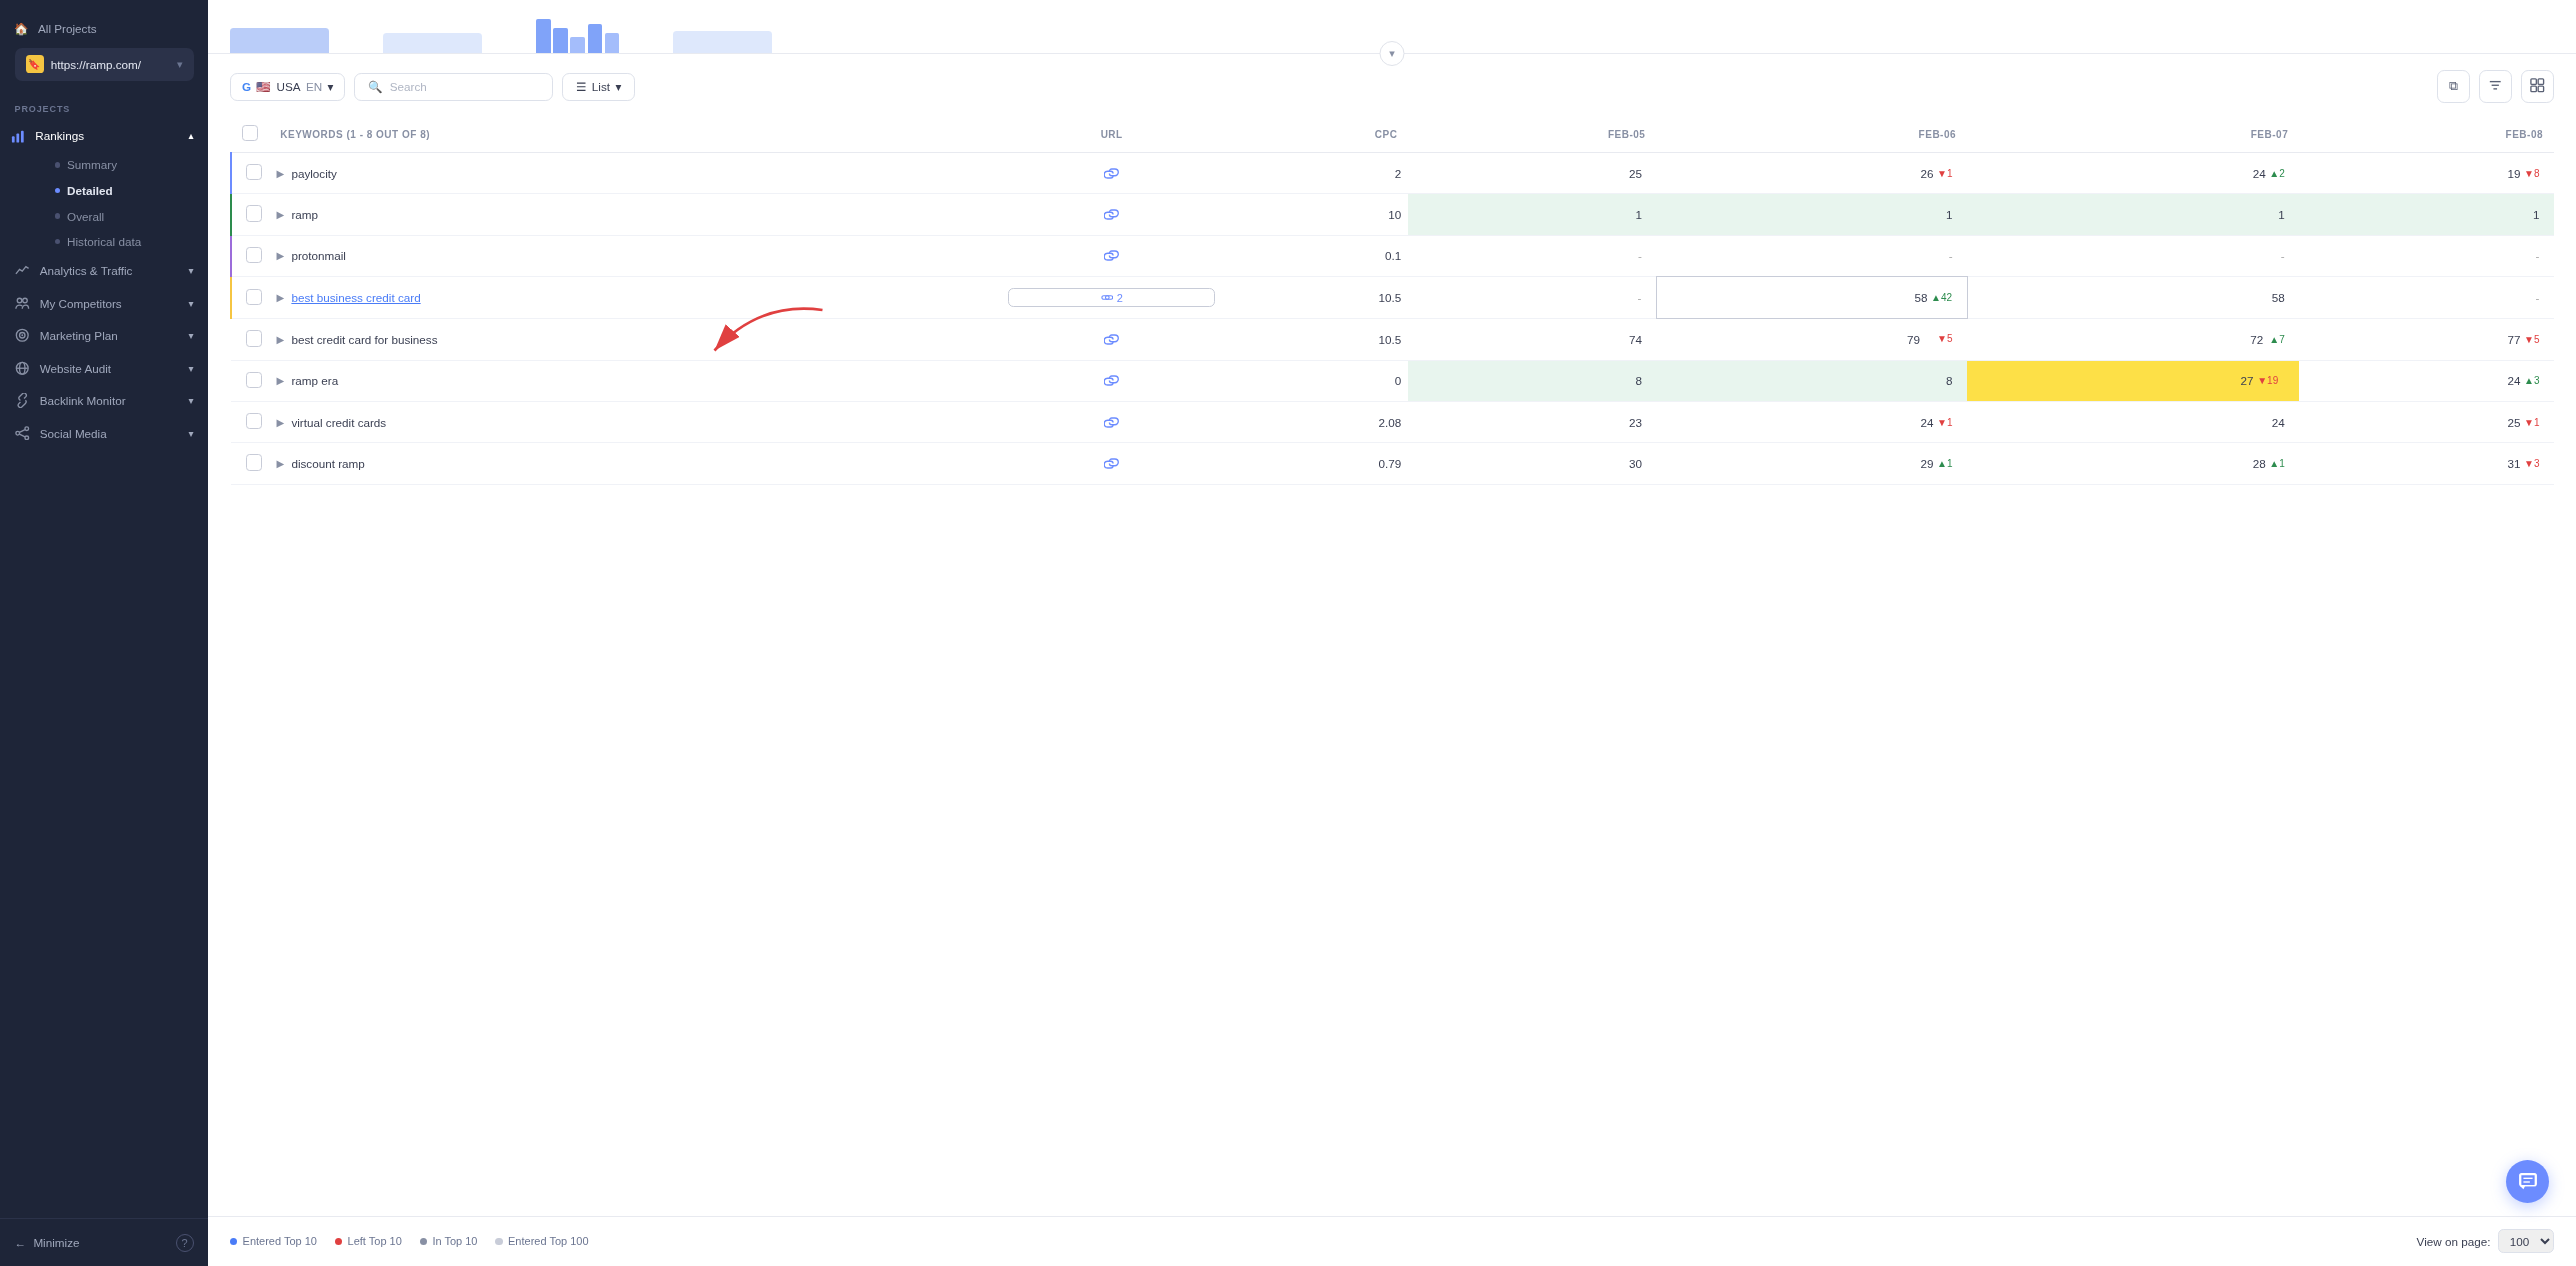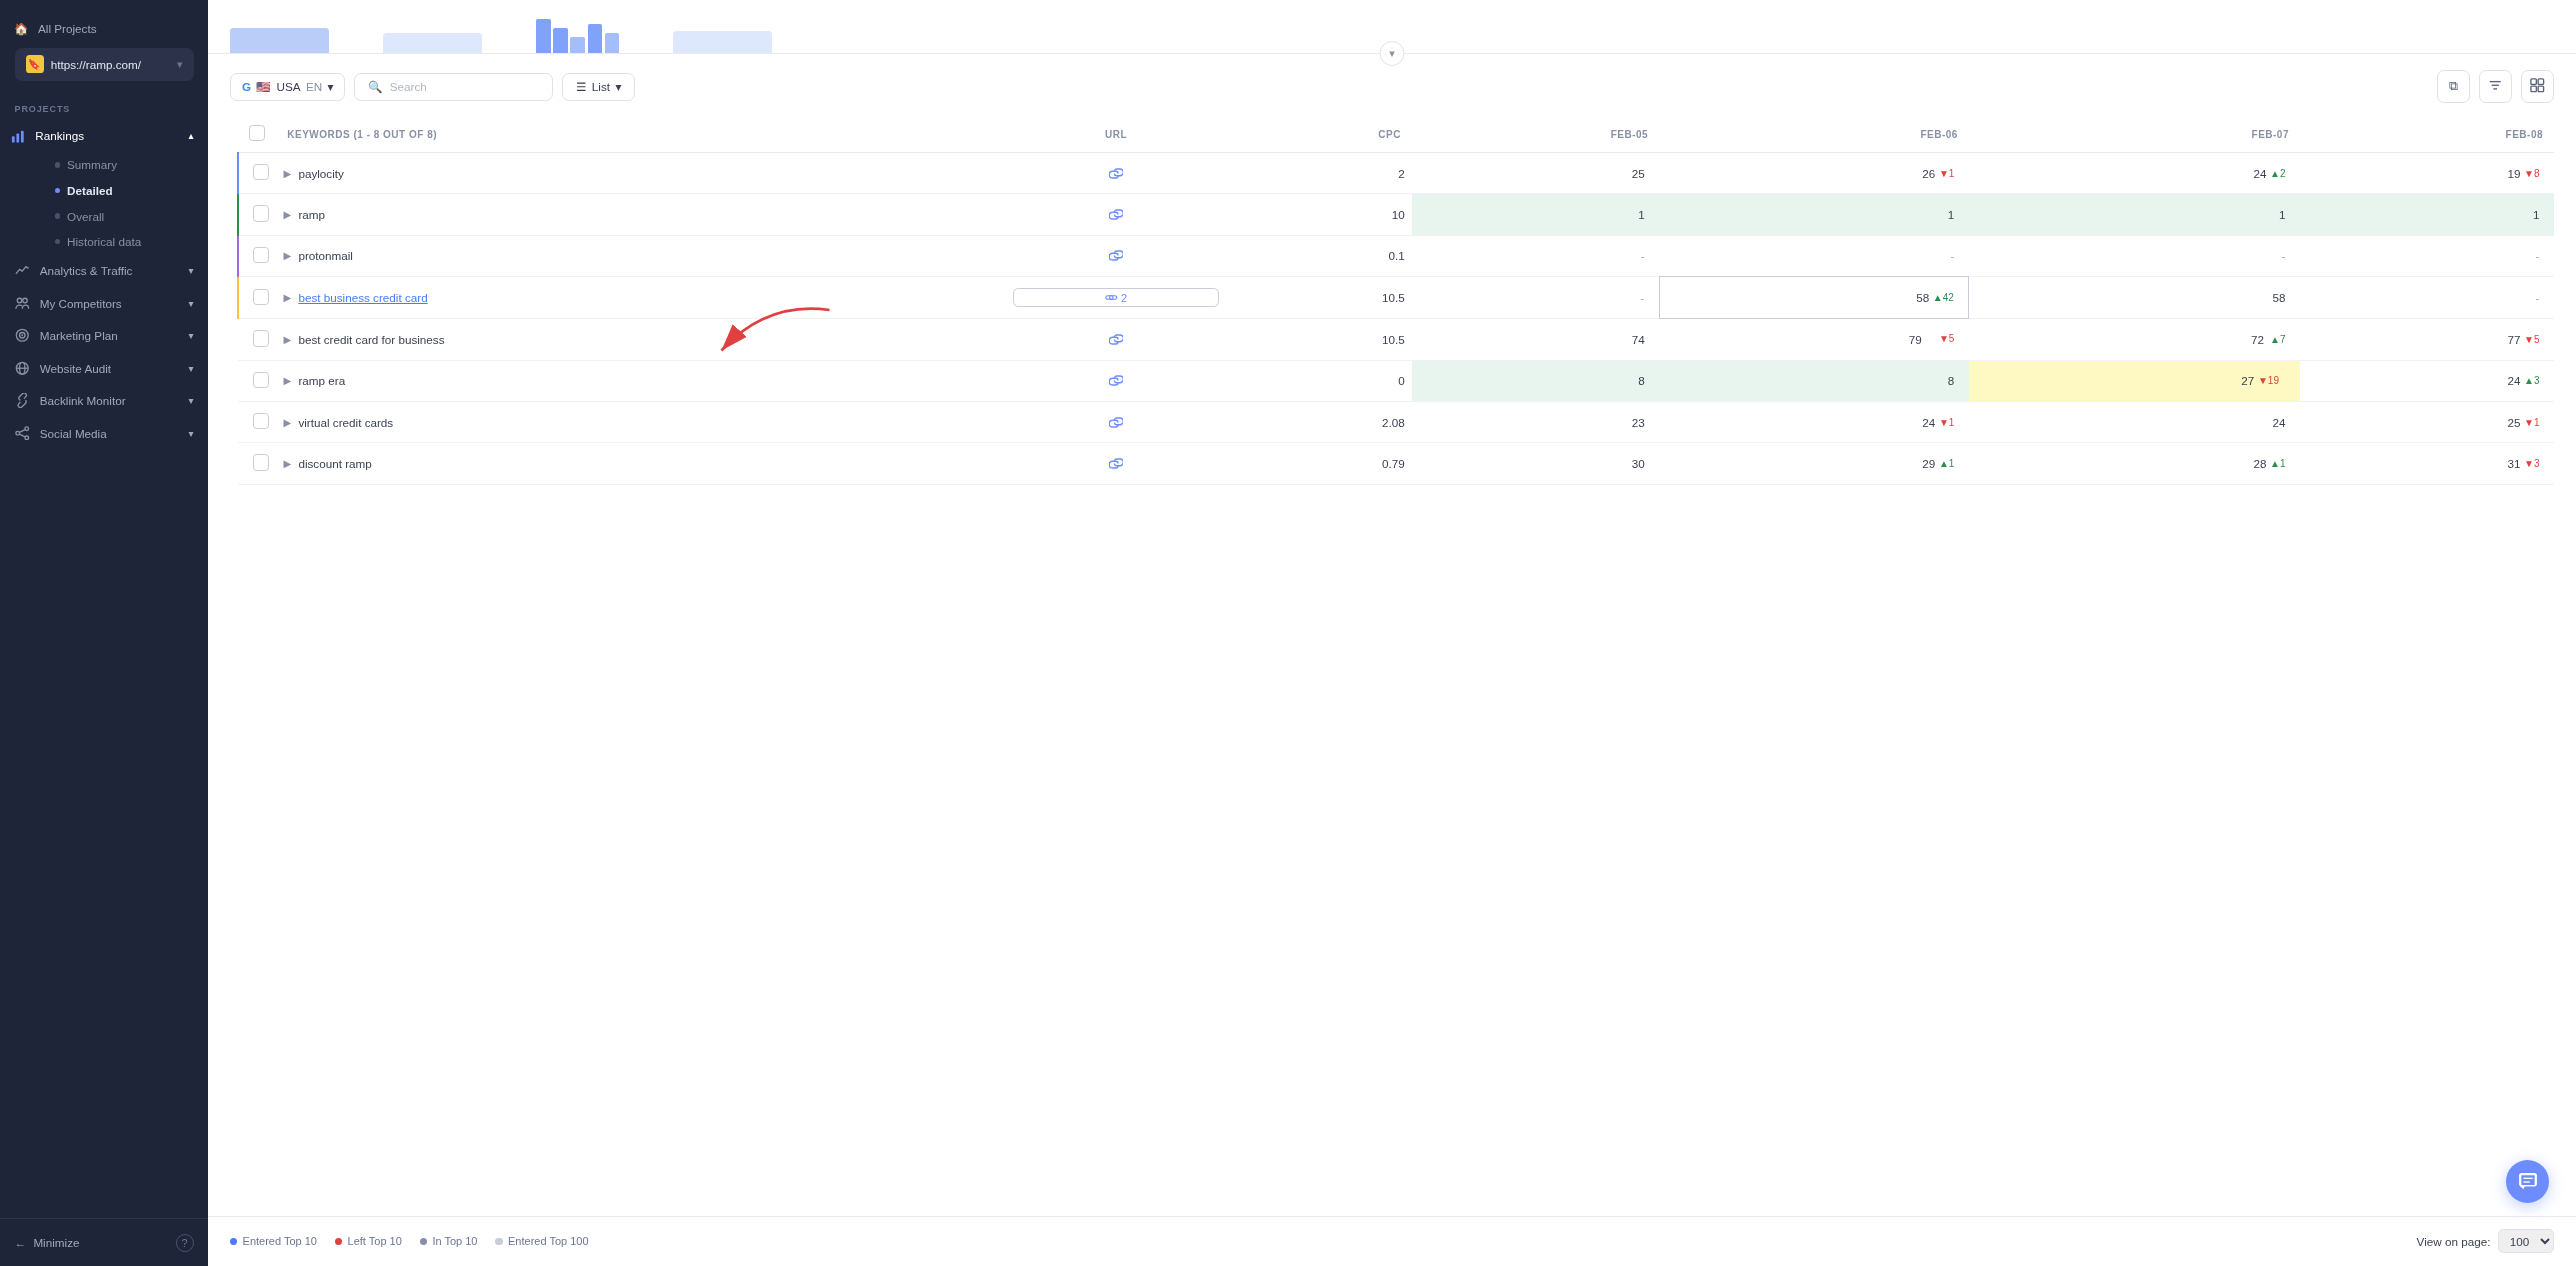--- a/index.html
+++ b/index.html
@@ -320,21 +320,20 @@
 
     
     .red-arrow-overlay {
       position: absolute;
       pointer-events: none;
       z-index: 50;
     }
 
     .table-container {
       position: relative;
-      margin-left: 7px;
     }
 
     td { white-space: nowrap; }
   </style>
 </head>
 <body>
 
 <nav class="sidebar">
   <div class="sidebar-top">
     <div class="all-projects">
@@ -790,21 +789,21 @@
             </td>
     <td style="padding:11px 7.2px;text-align:right;">0</td>
     <td style="padding:11px 14.5px;text-align:right;background:#e8f5ee;">
       <div style="display:flex;align-items:center;justify-content:flex-end;">8</div>
     </td>
     <td style="padding:11px 14.5px;text-align:right;background:#e8f5ee;">
       <div style="display:flex;align-items:center;justify-content:flex-end;gap:3.6px;">
                 <span>8</span>
               </div>
     </td>
-    <td style="padding:11px 21px;text-align:right;background:#fef9c3;">
+    <td style="padding:11px 21px;text-align:right;background:#fde047;">
       <div style="display:flex;align-items:center;justify-content:flex-end;gap:3.6px;">
                 <span>27</span> 
                 <span style="color:#e04040;font-size:10px;">▼19</span>
               </div>
     </td>
     <td style="padding:11px 14.5px;text-align:right;">
       <div style="display:flex;align-items:center;justify-content:flex-end;gap:3.6px;">
                 <span>24</span> 
                 <span style="color:#2d8c4e;font-size:10px;">▲3</span>
               </div>

